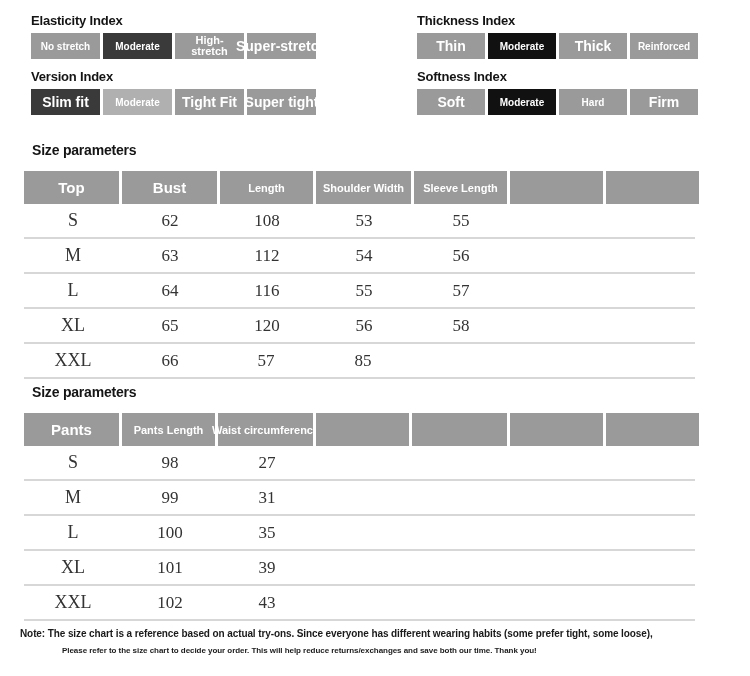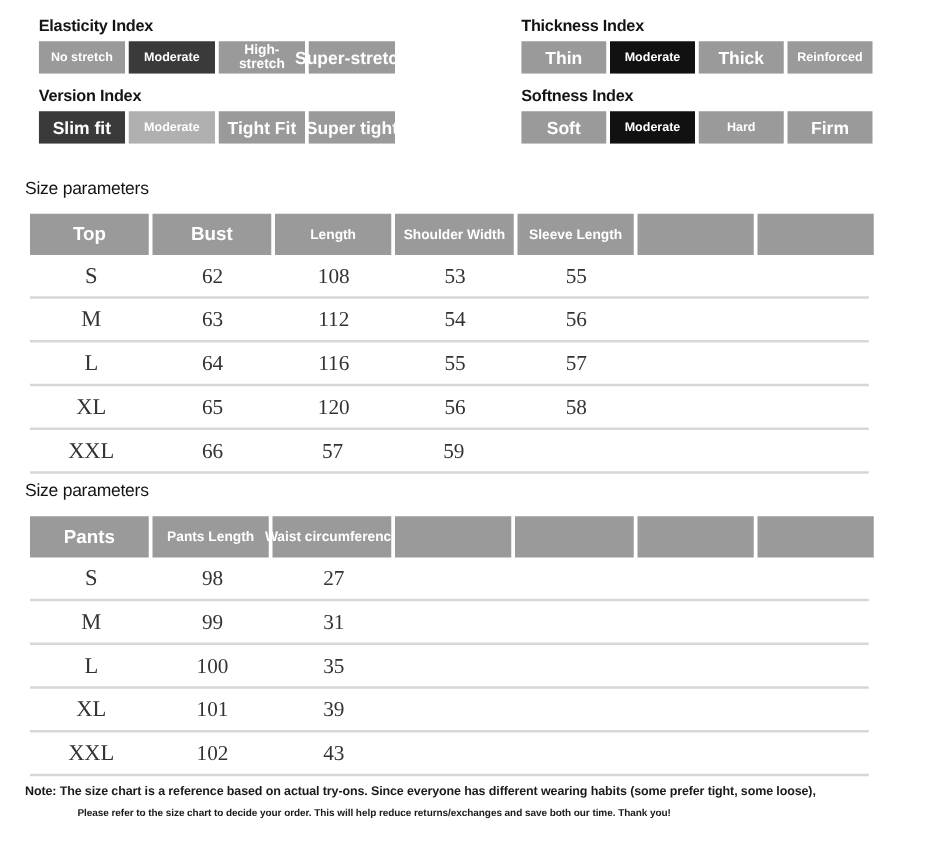--- a/index.html
+++ b/index.html
@@ -53,22 +53,22 @@
   .clip-left{position:relative;width:289px;overflow:hidden;}
   .clip-right{position:relative;width:286px;overflow:hidden;}
 
   .g-mid{background:#9a9a9a;}
   .g-light{background:#b0b0b0;}
   .g-dark{background:#3a3a3a;}
   .g-black{background:#111111;}
 
   
   .section-title{
-    position:absolute;left:20px;
-    font-size:14px;font-weight:normal;color:#141414;
+    position:absolute;left:32px;
+    font-size:14px;font-weight:bold;color:#141414;
     letter-spacing:-0.2px;
   }
 
   
   .tbl{position:absolute;left:24px;width:671px;}
   .thead{display:flex;gap:3px;height:33px;}
   .th{
     background:#9a9a9a;
     color:#ffffff;
     display:flex;align-items:center;justify-content:center;
@@ -221,21 +221,21 @@
         <div class="td" style="width: 98px;">120</div>
         <div class="td" style="width: 96px;">56</div>
         <div class="td" style="width: 98px;">58</div>
         <div class="td" style="width: 96px;"></div>
         <div class="td" style="width: 93px;"></div>
       </div>
       <div class="trow">
         <div class="td size" style="width: 98px;">XXL</div>
         <div class="td" style="width: 96px;">66</div>
         <div class="td" style="width: 96px;">57</div>
-        <div class="td" style="width: 98px;">59</div>
+        <div class="td" style="width: 98px;">85</div>
         <div class="td" style="width: 96px;"></div>
         <div class="td" style="width: 93px;"></div>
       </div>
     </div>
 </div>
 
 <div class="section-title" style="top:384px;">Size parameters</div>
 
 <div class="tbl" id="pants-table" style="top:413px;">
   <div class="thead">

